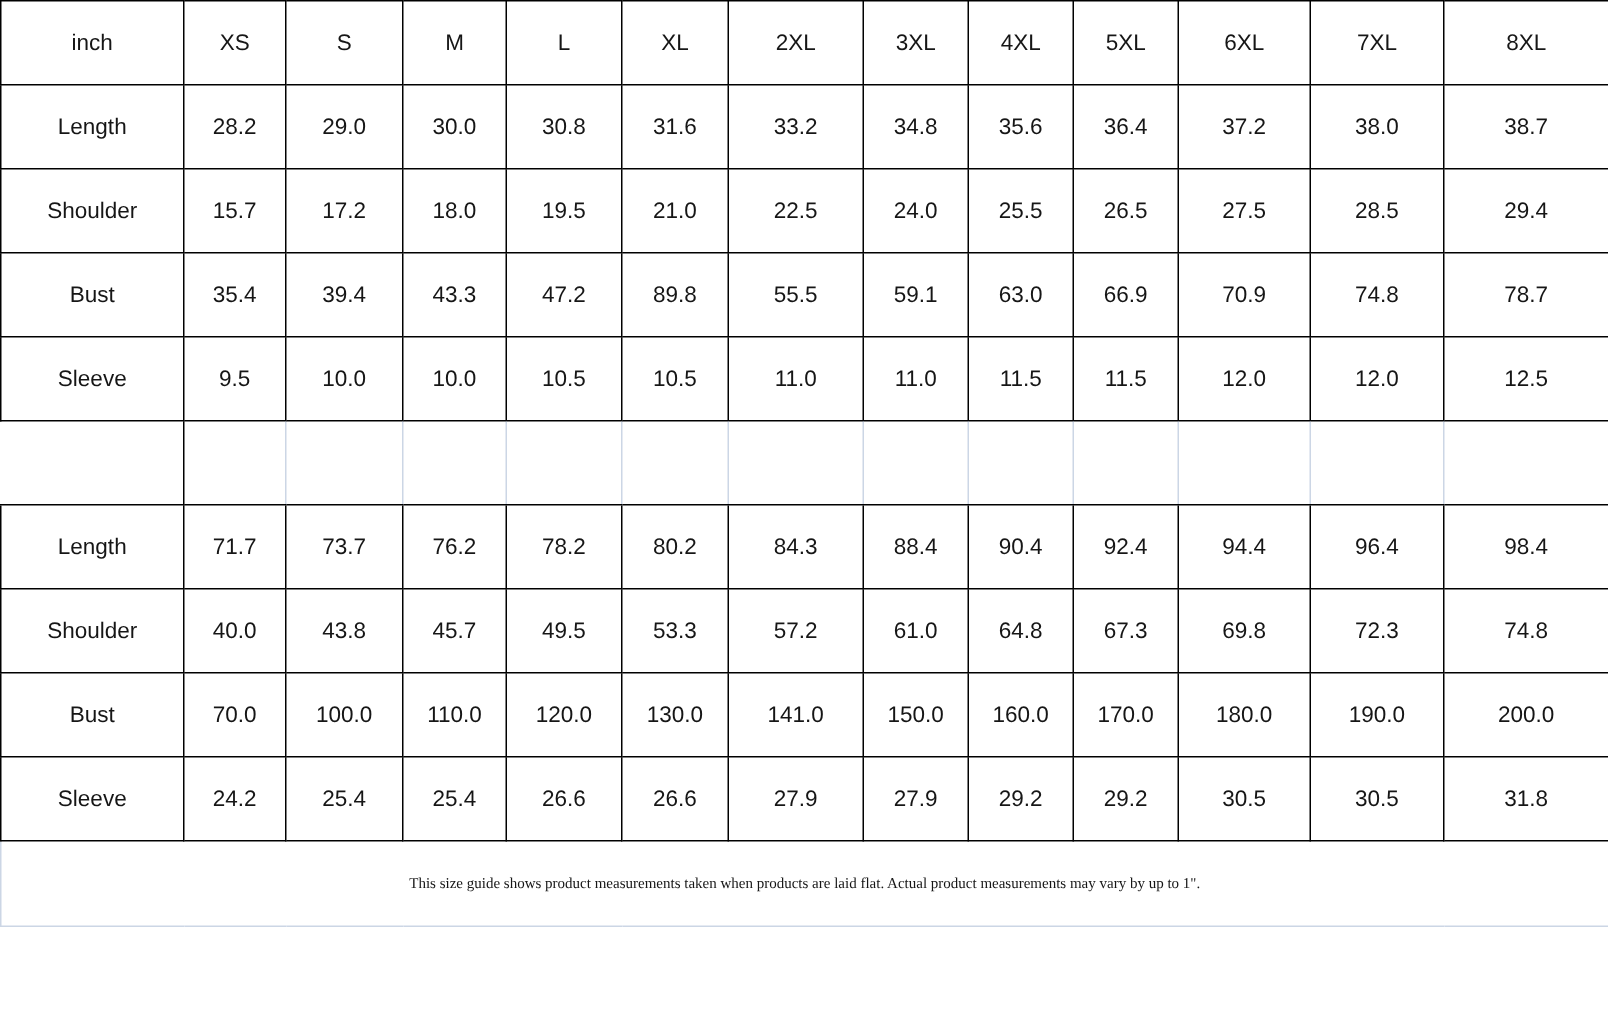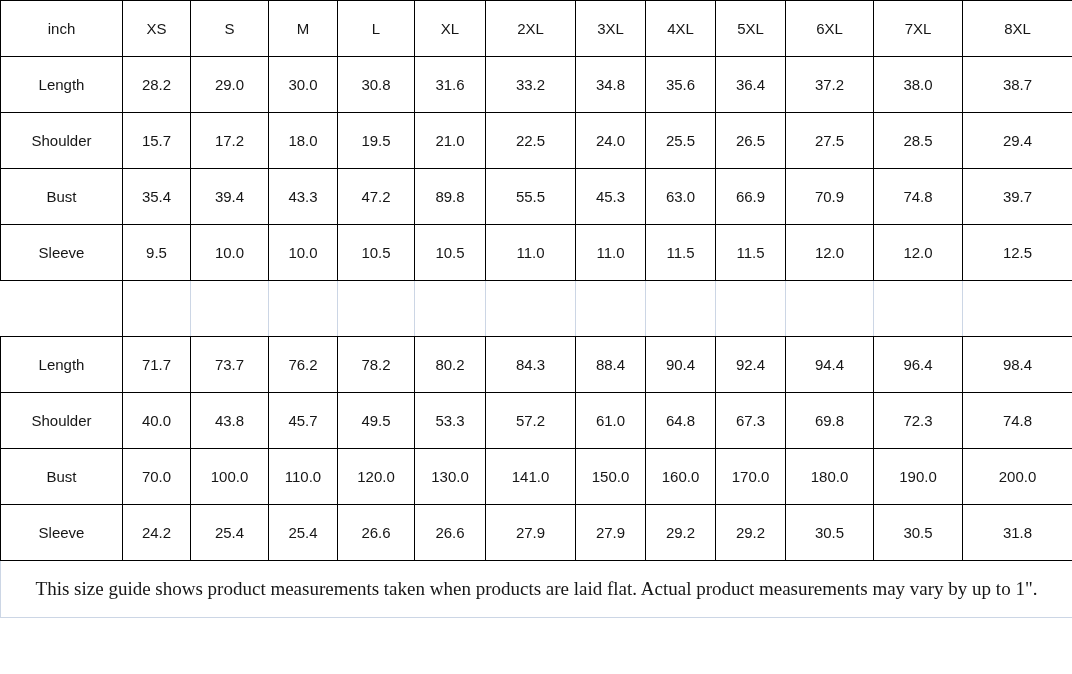--- a/index.html
+++ b/index.html
@@ -47,21 +47,21 @@
   tr.spacer td.sp-rest {
     border-left: 1px solid var(--faint-border, #ccd6e5);
     border-right: 1px solid var(--faint-border, #ccd6e5);
   }
   tr.footer-row td {
     height: 56px;
     background: #ffffff;
     border: 1px solid var(--faint-border, #ccd6e5);
     border-top: 1px solid var(--grid-border, #000000);
     font-family: "Liberation Serif", serif;
-    font-size: 19px;
+    font-size: 10px;
     white-space: normal;
   }
 </style>
 </head>
 <body>
 
 <div class="size-guide">
   <table class="size-chart">
     <colgroup>
       <col style="width:122px">
@@ -125,26 +125,26 @@
           <td class="c">29.4</td>
         </tr>
         <tr>
           <td class="c hd">Bust</td>
           <td class="c">35.4</td>
           <td class="c">39.4</td>
           <td class="c">43.3</td>
           <td class="c">47.2</td>
           <td class="c">89.8</td>
           <td class="c">55.5</td>
-          <td class="c">45.3</td>
+          <td class="c">59.1</td>
           <td class="c">63.0</td>
           <td class="c">66.9</td>
           <td class="c">70.9</td>
           <td class="c">74.8</td>
-          <td class="c">39.7</td>
+          <td class="c">78.7</td>
         </tr>
         <tr>
           <td class="c hd">Sleeve</td>
           <td class="c">9.5</td>
           <td class="c">10.0</td>
           <td class="c">10.0</td>
           <td class="c">10.5</td>
           <td class="c">10.5</td>
           <td class="c">11.0</td>
           <td class="c">11.0</td>

